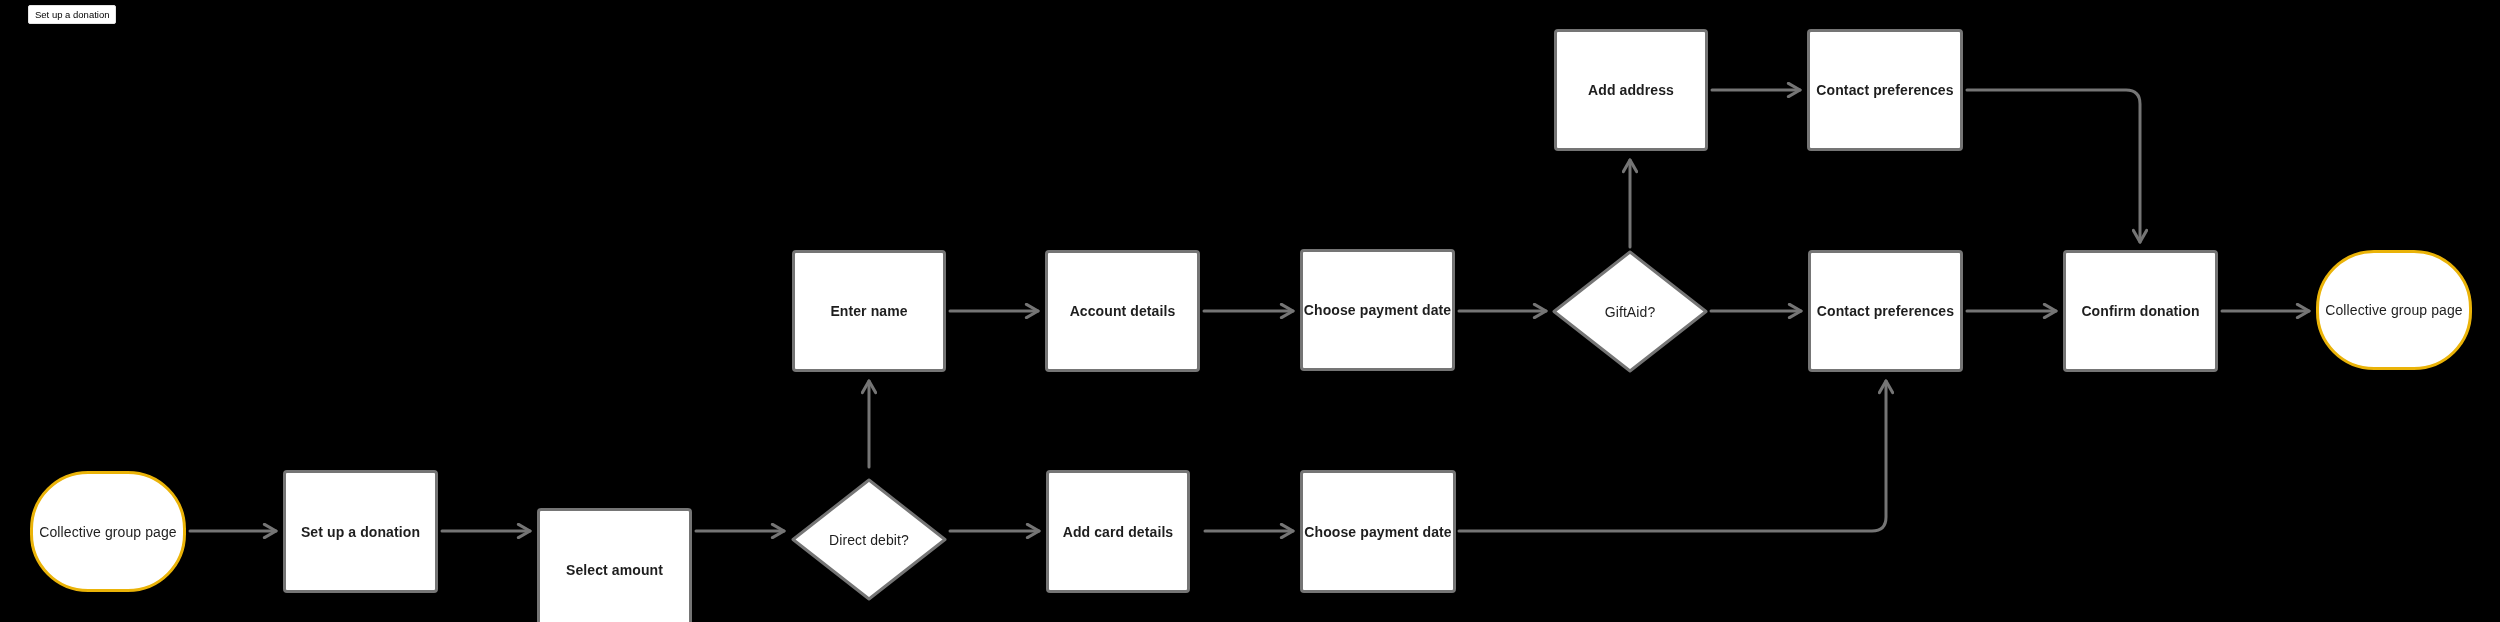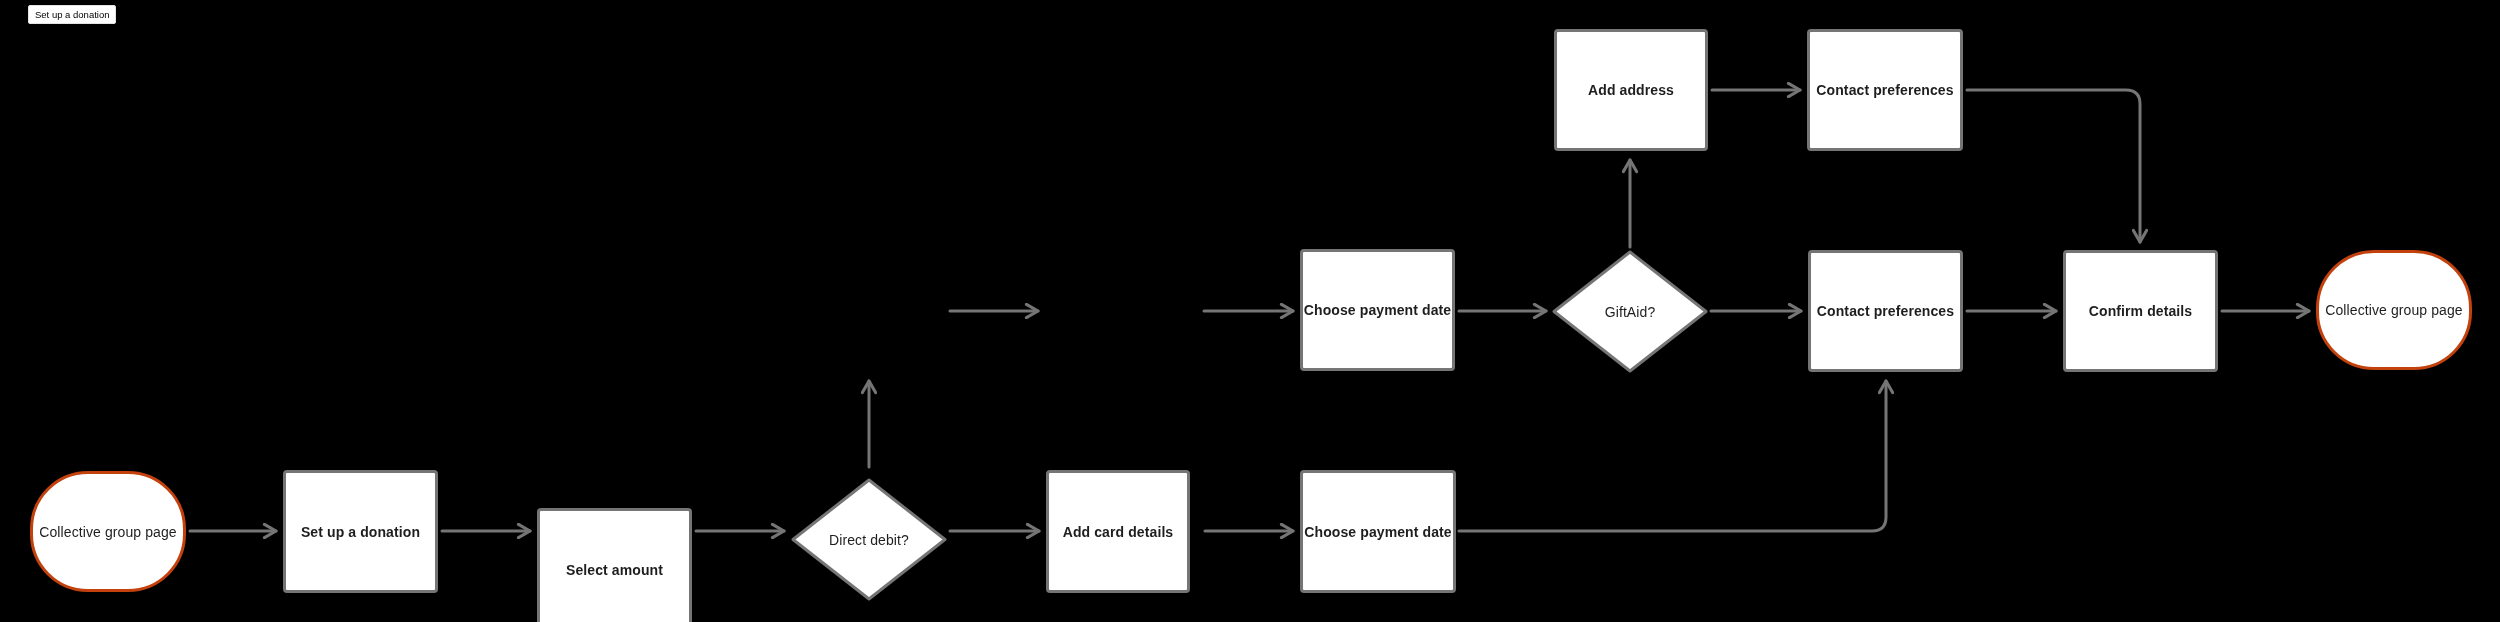--- a/index.html
+++ b/index.html
@@ -23,21 +23,21 @@
     box-sizing:border-box;
   }
   .process{
     background:#ffffff;
     border:3px solid #757575;
     border-radius:4px;
     font-weight:bold;
   }
   .terminator{
     background:#ffffff;
-    border:3px solid #c2410c;
+    border:3px solid #eab308;
     border-radius:58px;
   }
   .decision{background:transparent;border:none;}
   .decision svg{position:absolute;left:0;top:0;width:100%;height:100%;}
   .decision .lbl{position:relative;z-index:2;}
   #page-label{
     position:absolute;left:28px;top:5px;
     height:19px;box-sizing:border-box;
     background:#ffffff;color:#000000;
     border:1px solid #e3e3e3;border-radius:2px;
@@ -99,39 +99,45 @@
   </div>
 
   <div class="node process" style="left:1046px;top:470px;width:144px;height:123px;">
     <span class="lbl">Add card details</span>
   </div>
 
   <div class="node process" style="left:1300px;top:470px;width:156px;height:123px;">
     <span class="lbl">Choose payment date</span>
   </div>
 
+  <div class="node process" style="left:792px;top:250px;width:154px;height:122px;">
+    <span class="lbl">Enter name</span>
+  </div>
 
+  <div class="node process" style="left:1045px;top:250px;width:155px;height:122px;">
+    <span class="lbl">Account details</span>
+  </div>
 
   <div class="node process" style="left:1300px;top:249px;width:155px;height:122px;">
     <span class="lbl">Choose payment date</span>
   </div>
 
   <div class="node decision" style="left:1552px;top:250px;width:156px;height:123px;">
     <svg viewBox="0 0 156 123">
       <polygon points="78,2 154,61.5 78,121 2,61.5" fill="#ffffff" stroke="#757575" stroke-width="3" stroke-linejoin="round"></polygon>
     </svg>
     <span class="lbl">GiftAid?</span>
   </div>
 
   <div class="node process" style="left:1808px;top:250px;width:155px;height:122px;">
     <span class="lbl">Contact preferences</span>
   </div>
 
   <div class="node process" style="left:2063px;top:250px;width:155px;height:122px;">
-    <span class="lbl">Confirm details</span>
+    <span class="lbl">Confirm donation</span>
   </div>
 
   <div class="node terminator" style="left:2316px;top:250px;width:156px;height:120px;">
     <span class="lbl">Collective group page</span>
   </div>
 
   <div class="node process" style="left:1554px;top:29px;width:154px;height:122px;">
     <span class="lbl">Add address</span>
   </div>
 

